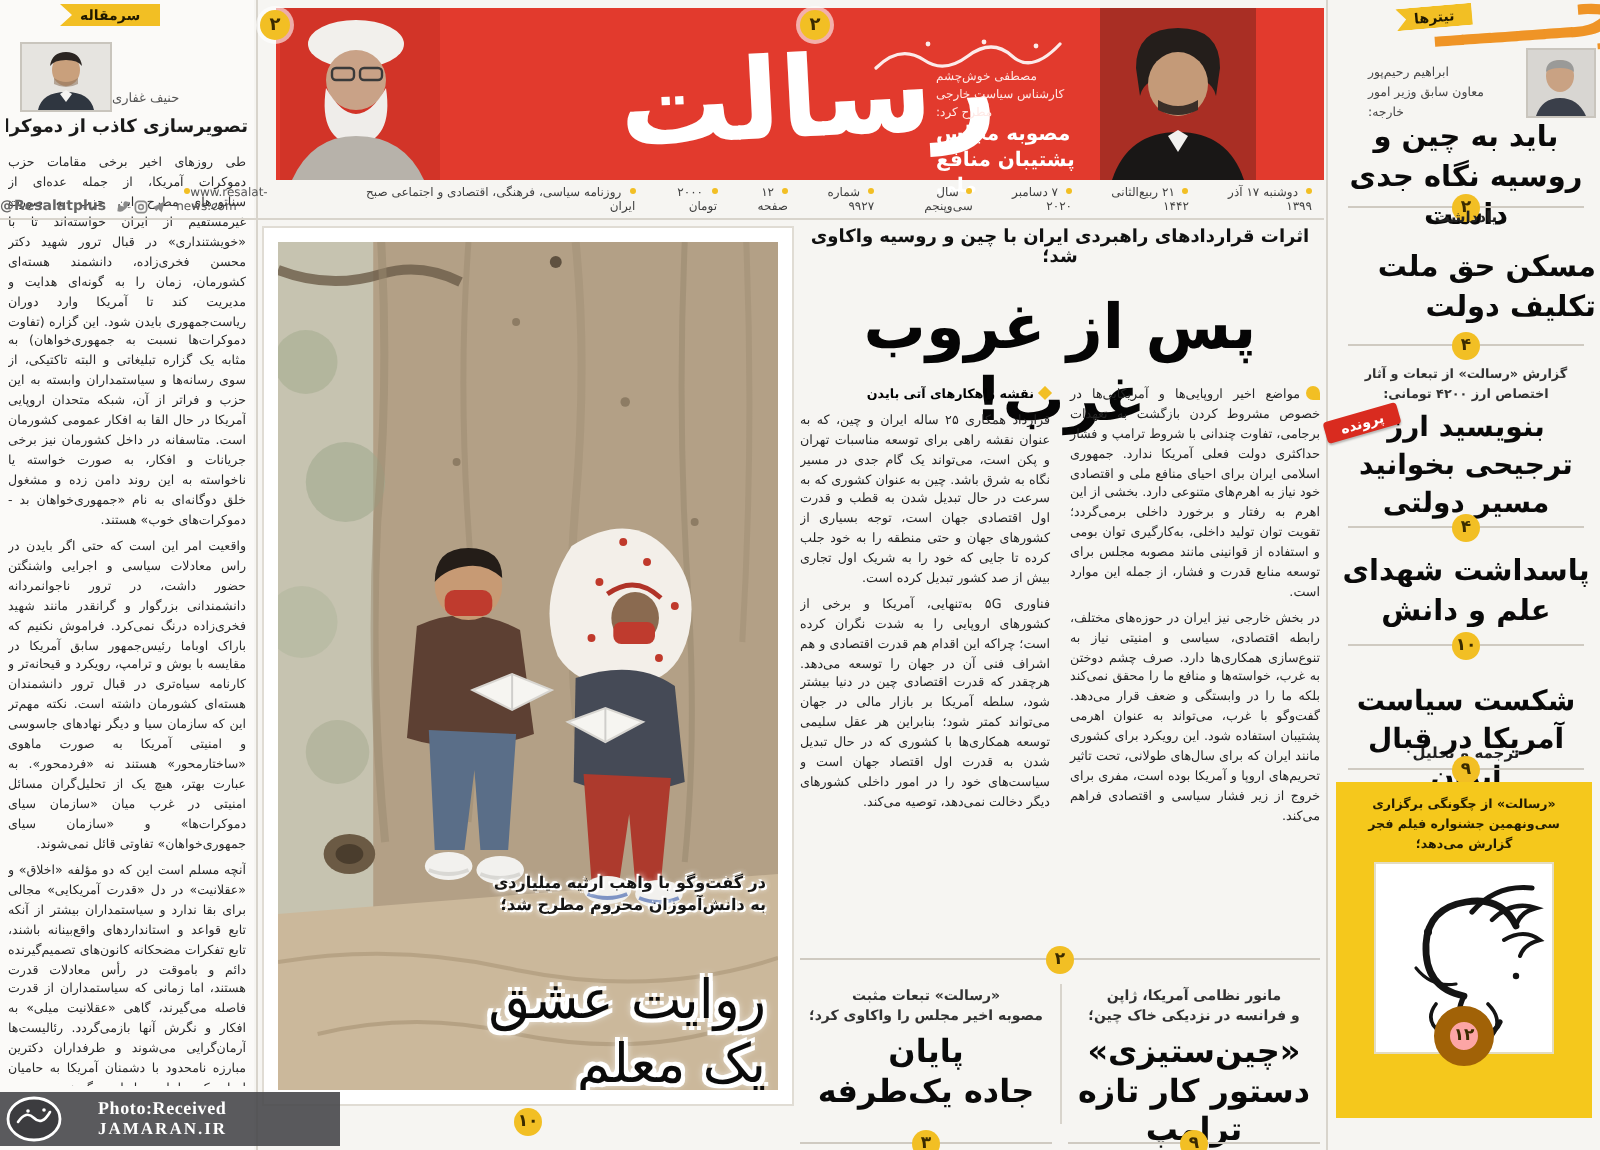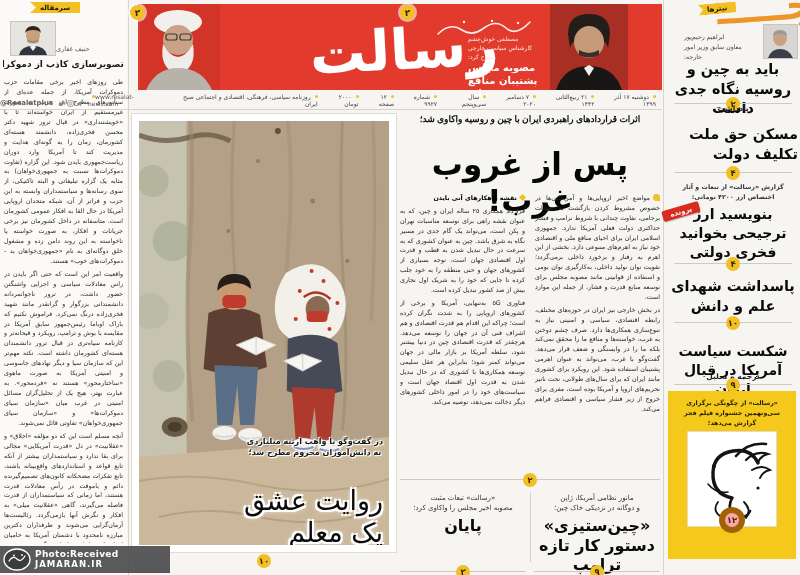--- a/index.html
+++ b/index.html
@@ -23,21 +23,21 @@
   .ed-photo svg{display:block;width:100%;height:100%;}
   .ed-author{position:absolute;left:56px;top:45px;width:64px;font-size:6.5px;color:#555;text-align:left;}
   .ed-title{position:absolute;left:3px;top:59px;width:121px;margin:0;font-size:9px;font-weight:bold;
             white-space:nowrap;overflow:hidden;text-align:right;}
   .ed-body{position:absolute;left:4px;top:77px;width:119px;height:466px;overflow:hidden;
            font-size:6.3px;line-height:1.58;text-align:justify;color:#2a2a2a;}
   .ed-body p{margin:0 0 3px;}
 
   
   .wm{position:absolute;left:0;top:546px;width:164px;height:27px;background:rgba(72,72,75,.9);
-      display:flex;align-items:center;gap:4px;padding:0 3px;direction:ltr;z-index:9;}
+      display:flex;align-items:center;gap:18px;padding:0 3px;direction:ltr;z-index:9;font-family:Liberation Serif, serif;}
   .wm-text{color:#fff;line-height:1.1;}
   .wm-l1{font-size:9px;font-weight:bold;letter-spacing:.3px;}
   .wm-l2{font-size:8.5px;font-weight:bold;letter-spacing:1px;}
 
   
   .masthead{position:absolute;left:138px;top:4px;width:524px;height:86px;background:#e23a2d;}
   .m-badge{position:absolute;z-index:5;width:15px;height:15px;border-radius:50%;background:#f2bf24;
            color:#3a2b00;font-size:9px;font-weight:bold;display:flex;align-items:center;justify-content:center;
            box-shadow:0 0 0 2px rgba(255,255,255,.6);}
   .m-logo{position:absolute;left:128px;top:6px;width:276px;text-align:center;color:#fff;
@@ -63,43 +63,43 @@
   .ib-ltr{direction:ltr;font-size:6px;color:#555;}
   .ib-handle{direction:ltr;font-size:7px;font-weight:bold;color:#666;}
   .ib-icons{display:flex;gap:2px;align-items:center;}
 
   
   .photocard{position:absolute;left:131px;top:113px;width:266px;height:440px;background:#fff;
              border:1px solid #e0dcd4;box-sizing:border-box;padding:7px;}
   .photo{position:relative;width:100%;height:100%;overflow:hidden;background:#b3a086;}
   .photo svg.scene{position:absolute;left:0;top:0;width:100%;height:100%;}
   .ph-kicker{position:absolute;right:6px;bottom:86px;font-size:8px;font-weight:bold;color:#151515;
-             text-align:center;line-height:1.45;
+             text-align:right;line-height:1.45;
              text-shadow:0 0 3px #fff,0 0 3px #fff,1px 1px 0 #fff,-1px -1px 0 #fff;margin-top:18px;}
   .ph-title{position:absolute;right:6px;bottom:-4px;text-align:right;font-weight:normal;color:#0b0b0b;
             font-size:27px;line-height:1.18;letter-spacing:-1px;
             text-shadow:0 0 4px #fff,0 0 6px #fff,2px 2px 0 #fff,-2px -2px 0 #fff,2px -2px 0 #fff,-2px 2px 0 #fff;}
 
   
   .lead-kicker{position:absolute;left:399px;top:114px;width:262px;text-align:center;
-               font-size:9px;font-weight:bold;color:#111;font-family:Liberation Serif, serif;}
+               font-size:9px;font-weight:bold;color:#111;}
   .lead-title{position:absolute;left:397px;top:125px;width:266px;text-align:center;
               font-size:31px;font-weight:bold;letter-spacing:-1.5px;color:#050505;}
   .lead-body{position:absolute;left:400px;top:193px;width:260px;height:280px;overflow:hidden;
              column-count:2;column-gap:10px;font-size:6.35px;line-height:1.56;text-align:justify;color:#252525;}
   .lead-body p{margin:0 0 3px;}
   .p-first::before{content:"";display:inline-block;width:7px;height:7px;border-radius:50% 50% 0 50%;
                    background:#f2bf24;margin-left:3px;vertical-align:-1px;}
   .subhead{font-weight:bold;color:#000;}
   .subhead::before{content:"";display:inline-block;width:5px;height:5px;background:#f2bf24;
                    transform:rotate(45deg);margin-left:3px;}
 
   
   .bstory{position:absolute;top:489px;height:80px;text-align:center;}
-  .b-kicker{font-size:7px;font-weight:normal;color:#333;line-height:1.45;margin-top:4px;}
+  .b-kicker{font-size:7px;font-weight:bold;color:#333;line-height:1.45;margin-top:4px;}
   .b-title{font-size:16px;font-weight:bold;color:#0a0a0a;line-height:1.22;margin-top:3px;letter-spacing:-.5px;}
 
   
   .sidebar{position:absolute;left:666px;top:0;width:134px;height:575px;}
   .sb-fragment{position:absolute;right:-14px;top:-16px;color:#ef9426;font-size:40px;font-weight:bold;
                transform:rotate(-4deg);letter-spacing:-2px;}
   .tag-sb{position:absolute;left:32px;top:3px;font-size:7px;padding:1.5px 9px;transform:rotate(-5deg);
           clip-path:polygon(0 0,100% 0,100% 100%,0 100%,5px 50%);z-index:3;}
   .sb-photo{position:absolute;left:97px;top:24px;width:33px;height:33px;border:1px solid #c9c5bd;background:#dedcd8;}
   .sb-photo svg{display:block;width:100%;height:100%;}
@@ -111,21 +111,21 @@
              color:#333;line-height:1.55;}
   .ribbon{position:absolute;left:-4px;top:206px;background:#d92b1f;color:#fff;font-size:7px;font-weight:bold;
           padding:1.5px 8px;transform:rotate(-16deg);border-radius:2px;box-shadow:0 1px 1px rgba(0,0,0,.25);z-index:3;}
   .ybox{position:absolute;left:2px;top:391px;width:128px;height:168px;background:#f5c81c;
         box-sizing:border-box;padding:7px 4px 0;text-align:center;}
   .yb-kicker{font-size:6.3px;font-weight:bold;color:#241c00;line-height:1.55;}
   .yb-title{font-size:16.5px;font-weight:bold;color:#0a0a0a;margin-top:2px;letter-spacing:-.5px;}
   .yb-img{margin:4px auto 0;width:88px;height:94px;background:#fff;border:1px solid #e3dcc2;position:relative;}
   .yb-img svg{display:block;width:100%;height:100%;}
   .yb-badge{position:absolute;left:50%;bottom:-7px;transform:translateX(-50%);width:14px;height:14px;
-            border-radius:50%;background:#fca5a5;border:6px solid #a16207;color:#3a2b00;font-size:8.5px;
+            border-radius:50%;background:#fca5a5;border:8px solid #a16207;color:#3a2b00;font-size:8.5px;
             font-weight:bold;display:flex;align-items:center;justify-content:center;box-sizing:content-box;}
 </style>
 </head>
 <body>
 
 <div class="page">
 
   <aside class="editorial">
     <div class="tag tag-ed">سرمقاله</div>
     <div class="ed-photo">
@@ -301,38 +301,39 @@
   </div>
   <div class="pgdiv" style="left:400px;top:479px;width:260px;">
     <span class="pgbadge">۲</span>
   </div>
 
   <div class="vline" style="left:530px;top:492px;height:70px;"></div>
 
   <section class="bstory" style="left:534px;width:126px;">
     <div class="b-kicker">
       <div>مانور نظامی آمریکا، ژاپن</div>
-      <div>و دوگانه در نزدیکی خاک چین؛</div>
+      <div>و فرانسه در نزدیکی خاک چین؛</div>
     </div>
     <div class="b-title">
       <div>«چین‌ستیزی»</div>
       <div>دستور کار تازه ترامپ</div>
     </div>
   </section>
   <div class="pgdiv" style="left:534px;top:571px;width:126px;">
     <span class="pgbadge">۹</span>
   </div>
 
   <section class="bstory" style="left:400px;width:126px;">
     <div class="b-kicker">
       <div>«رسالت» تبعات مثبت</div>
       <div>مصوبه اخیر مجلس را واکاوی کرد؛</div>
     </div>
     <div class="b-title">
       <div>پایان</div>
+      <div>جاده یک‌طرفه</div>
     </div>
   </section>
   <div class="pgdiv" style="left:400px;top:571px;width:126px;">
     <span class="pgbadge">۳</span>
   </div>
 
   <aside class="sidebar">
     <div class="sb-fragment">جـــــ</div>
     <div class="tag tag-sb">تیترها</div>
 
@@ -354,21 +355,21 @@
     </div>
 
     <div class="sb-label" style="top:104px;text-align:center;">یادداشت</div>
     <div class="sb-title" style="top:125px;text-align:right;">مسکن حق ملت تکلیف دولت</div>
     <div class="pgdiv" style="left:8px;top:172px;width:118px;">
       <span class="pgbadge">۴</span>
     </div>
 
     <div class="sb-kicker" style="top:183px;">گزارش «رسالت» از تبعات و آثار اختصاص ارز ۴۲۰۰ تومانی:</div>
     <div class="ribbon">پرونده</div>
-    <div class="sb-title" style="top:205px;font-size:14px;">بنویسید ارز ترجیحی بخوانید فخری دولتی</div>
+    <div class="sb-title" style="top:205px;font-size:14px;">بنویسید ارز ترجیحی بخوانید مسیر دولتی</div>
     <div class="pgdiv" style="left:8px;top:263px;width:118px;">
       <span class="pgbadge">۴</span>
     </div>
 
     <div class="sb-title" style="top:277px;">پاسداشت شهدای علم و دانش</div>
     <div class="pgdiv" style="left:8px;top:322px;width:118px;">
       <span class="pgbadge">۱۰</span>
     </div>
 
     <div class="sb-label" style="top:333px;margin-top:39px;">ترجمه و تحلیل</div>

